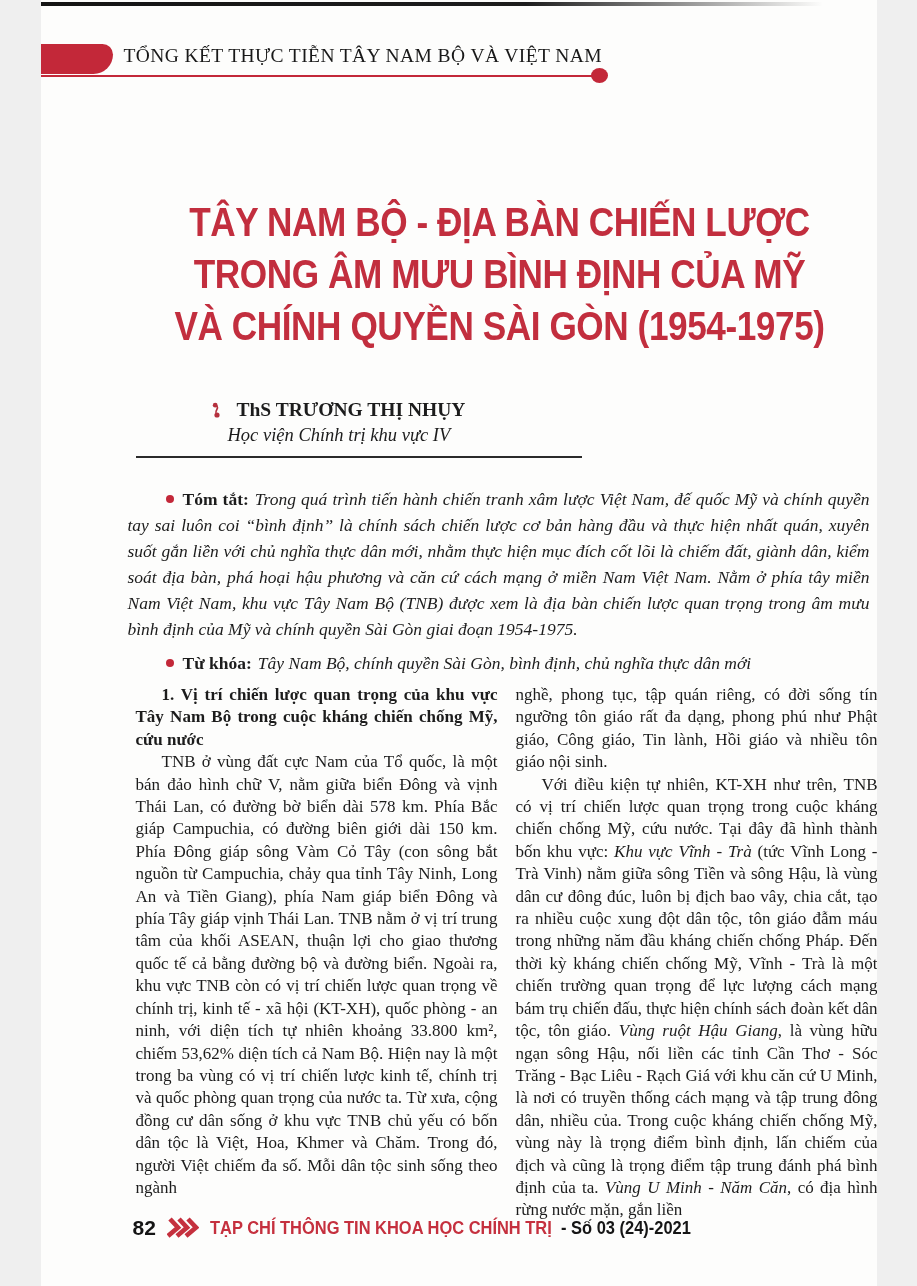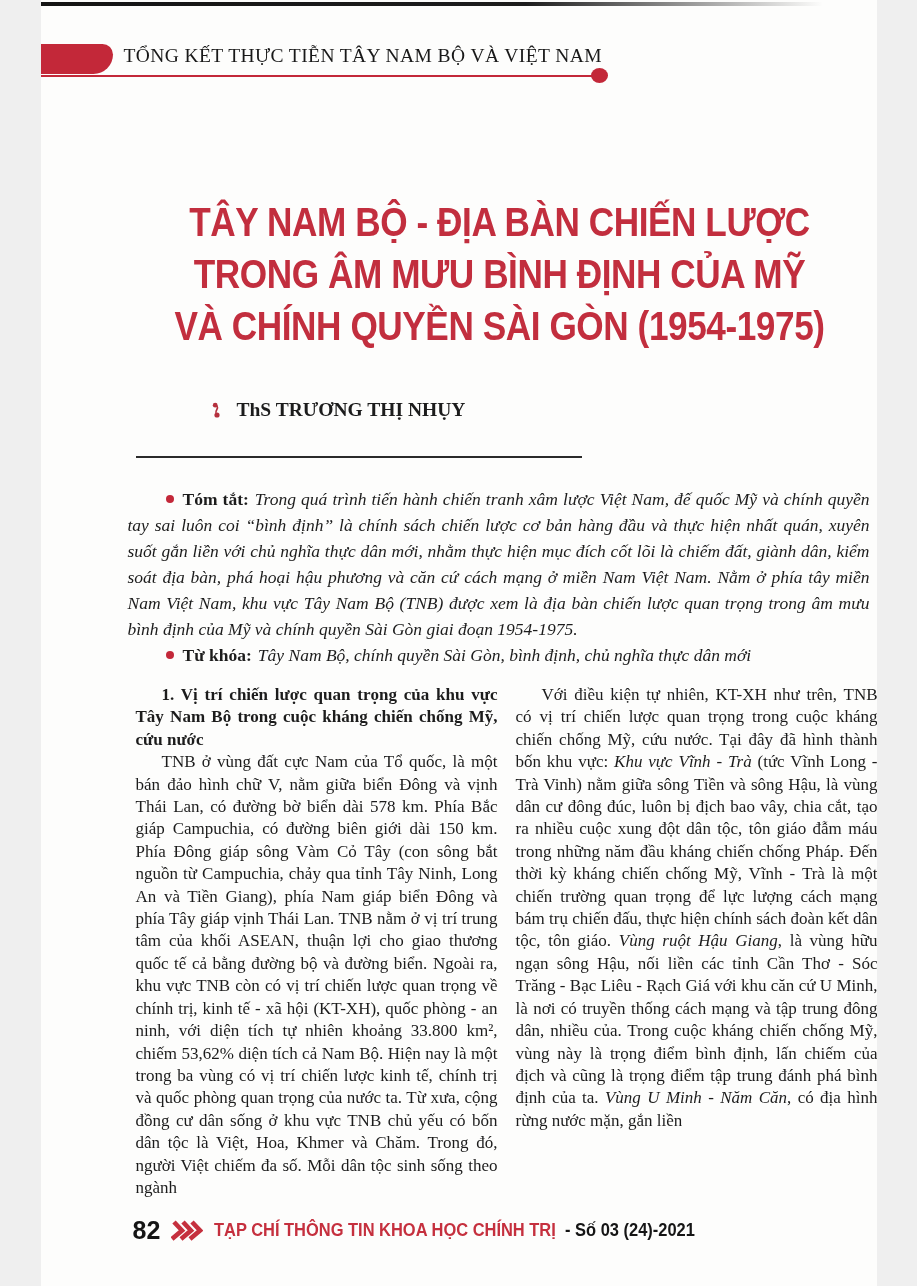--- a/index.html
+++ b/index.html
@@ -23,36 +23,36 @@
     font-family:"Liberation Sans","DejaVu Sans",sans-serif;font-weight:700;font-size:40px;
     line-height:52px;color:#c22e3e;transform:scaleX(0.88);letter-spacing:-0.5px;}
   
   .author-block{position:absolute;left:170px;top:399px;}
   .author-line{display:flex;align-items:center;gap:15px;font-weight:700;font-size:19.5px;}
   .affiliation{font-style:italic;font-size:18.5px;margin:4px 0 0 17px;}
   .author-rule{position:absolute;left:95px;top:456px;width:446px;height:2px;background:#2b2b2b;}
   
   .abstract{position:absolute;left:87px;top:486px;width:742px;font-size:17.5px;line-height:26px;}
   .abstract p{margin:0;text-align:justify;text-indent:38px;}
-  .abstract p.kw{margin-top:0;text-align:left;}
+  .abstract p.kw{margin-top:8px;text-align:left;}
   .bullet{display:inline-block;width:8px;height:8px;border-radius:50%;background:#c32839;
     margin-right:9px;vertical-align:2px;}
   .lbl{font-weight:700;font-style:normal;margin-right:6px;}
   .it{font-style:italic;}
   
   .columns{position:absolute;left:95px;top:684px;width:742px;display:flex;gap:18px;
     font-size:17px;line-height:22.4px;justify-content:space-between;}
   .col{flex:1 1 0;min-width:0;}
   .col p{margin:0;text-align:justify;text-indent:26px;}
   .col p.heading{font-weight:700;}
   .col p.cont{text-indent:0;}
   
   .footer{position:absolute;left:92px;top:1216px;display:flex;align-items:center;gap:11px;
     font-family:"Liberation Sans","DejaVu Sans",sans-serif;}
-  .pagenum{font-weight:700;font-size:25px;color:#151515;}
+  .pagenum{font-weight:700;font-size:21px;color:#151515;}
   .journal-wrap{display:inline-block;transform:scaleX(0.94);transform-origin:left center;
     white-space:nowrap;font-weight:700;font-size:17.5px;}
   .journal{color:#c5303e;}
   .issue{color:#151515;margin-left:5px;}
   .chevrons{display:inline-block;}
 </style>
 </head>
 <body>
 
 <div class="page">
@@ -74,34 +74,36 @@
 
   <div class="author-block">
     <div class="author-line">
       <svg width="11" height="17" viewBox="0 0 11 17">
         <circle cx="4.2" cy="3.2" r="2.4" fill="#b5303d"></circle>
         <path d="M6,4 C8,7 4,8 5,11" stroke="#b5303d" stroke-width="1.6" fill="none"></path>
         <circle cx="6" cy="13" r="2.6" fill="#b5303d"></circle>
       </svg>
       <span>ThS TRƯƠNG THỊ NHỤY</span>
     </div>
+    <div class="affiliation">Học viện Chính trị khu vực IV</div>
   </div>
   <div class="author-rule"></div>
 
   <div class="abstract">
     <p><span class="bullet"></span><span class="lbl">Tóm tắt:</span><span class="it">Trong quá trình tiến hành chiến tranh xâm lược Việt Nam, đế quốc Mỹ và chính quyền tay sai luôn coi “bình định” là chính sách chiến lược cơ bản hàng đầu và thực hiện nhất quán, xuyên suốt gắn liền với chủ nghĩa thực dân mới, nhằm thực hiện mục đích cốt lõi là chiếm đất, giành dân, kiểm soát địa bàn, phá hoại hậu phương và căn cứ cách mạng ở miền Nam Việt Nam. Nằm ở phía tây miền Nam Việt Nam, khu vực Tây Nam Bộ (TNB) được xem là địa bàn chiến lược quan trọng trong âm mưu bình định của Mỹ và chính quyền Sài Gòn giai đoạn 1954-1975.</span></p>
     <p class="kw"><span class="bullet"></span><span class="lbl">Từ khóa:</span><span class="it">Tây Nam Bộ, chính quyền Sài Gòn, bình định, chủ nghĩa thực dân mới</span></p>
   </div>
 
   <div class="columns">
     <div class="col">
       <p class="heading">1. Vị trí chiến lược quan trọng của khu vực Tây Nam Bộ trong cuộc kháng chiến chống Mỹ, cứu nước</p>
       <p>TNB ở vùng đất cực Nam của Tổ quốc, là một bán đảo hình chữ V, nằm giữa biển Đông và vịnh Thái Lan, có đường bờ biển dài 578 km. Phía Bắc giáp Campuchia, có đường biên giới dài 150 km. Phía Đông giáp sông Vàm Cỏ Tây (con sông bắt nguồn từ Campuchia, chảy qua tỉnh Tây Ninh, Long An và Tiền Giang), phía Nam giáp biển Đông và phía Tây giáp vịnh Thái Lan. TNB nằm ở vị trí trung tâm của khối ASEAN, thuận lợi cho giao thương quốc tế cả bằng đường bộ và đường biển. Ngoài ra, khu vực TNB còn có vị trí chiến lược quan trọng về chính trị, kinh tế - xã hội (KT-XH), quốc phòng - an ninh, với diện tích tự nhiên khoảng 33.800 km², chiếm 53,62% diện tích cả Nam Bộ. Hiện nay là một trong ba vùng có vị trí chiến lược kinh tế, chính trị và quốc phòng quan trọng của nước ta. Từ xưa, cộng đồng cư dân sống ở khu vực TNB chủ yếu có bốn dân tộc là Việt, Hoa, Khmer và Chăm. Trong đó, người Việt chiếm đa số. Mỗi dân tộc sinh sống theo ngành</p>
     </div>
     <div class="col">
+      <p class="cont">nghề, phong tục, tập quán riêng, có đời sống tín ngưỡng tôn giáo rất đa dạng, phong phú như Phật giáo, Công giáo, Tin lành, Hồi giáo và nhiều tôn giáo nội sinh.</p>
       <p><span>Với điều kiện tự nhiên, KT-XH như trên, TNB có vị trí chiến lược quan trọng trong cuộc kháng chiến chống Mỹ, cứu nước. Tại đây đã hình thành bốn khu vực: </span><span class="it">Khu vực Vĩnh - Trà</span><span> (tức Vĩnh Long - Trà Vinh) nằm giữa sông Tiền và sông Hậu, là vùng dân cư đông đúc, luôn bị địch bao vây, chia cắt, tạo ra nhiều cuộc xung đột dân tộc, tôn giáo đẫm máu trong những năm đầu kháng chiến chống Pháp. Đến thời kỳ kháng chiến chống Mỹ, Vĩnh - Trà là một chiến trường quan trọng để lực lượng cách mạng bám trụ chiến đấu, thực hiện chính sách đoàn kết dân tộc, tôn giáo. </span><span class="it">Vùng ruột Hậu Giang</span><span>, là vùng hữu ngạn sông Hậu, nối liền các tỉnh Cần Thơ - Sóc Trăng - Bạc Liêu - Rạch Giá với khu căn cứ U Minh, là nơi có truyền thống cách mạng và tập trung đông dân, nhiều của. Trong cuộc kháng chiến chống Mỹ, vùng này là trọng điểm bình định, lấn chiếm của địch và cũng là trọng điểm tập trung đánh phá bình định của ta. </span><span class="it">Vùng U Minh - Năm Căn</span><span>, có địa hình rừng nước mặn, gắn liền</span></p>
     </div>
   </div>
 
   <footer class="footer">
     <span class="pagenum">82</span>
     <svg class="chevrons" width="32" height="22" viewBox="0 0 32 22">
       <path d="M3,2 L11,10.5 L1,19" stroke="#c5303e" stroke-width="4.6" fill="none"></path>
       <path d="M12,2 L20,10.5 L10,19" stroke="#c5303e" stroke-width="4.6" fill="none"></path>
       <path d="M21,2 L29,10.5 L19,19" stroke="#c5303e" stroke-width="4.6" fill="none"></path>

